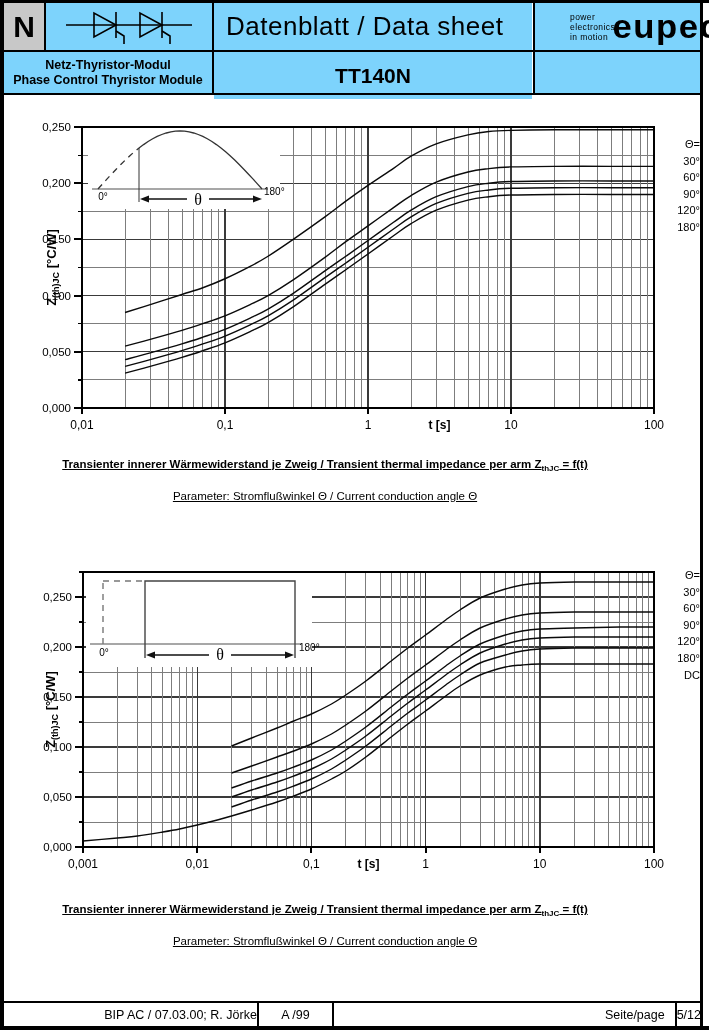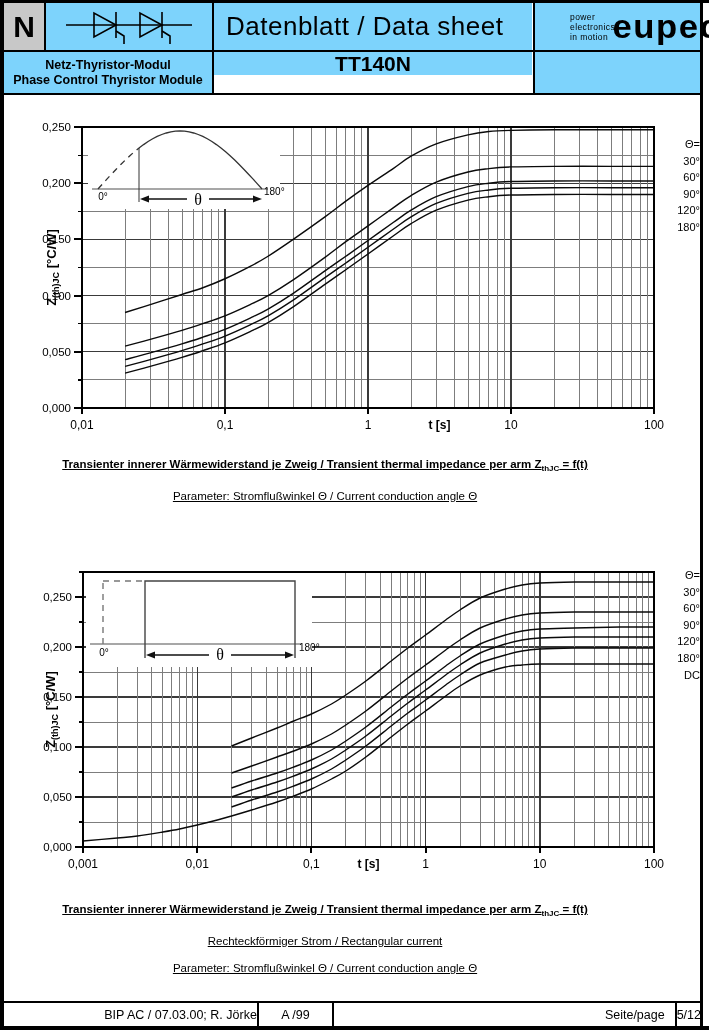--- a/index.html
+++ b/index.html
@@ -64,21 +64,21 @@
       <span>Datenblatt / Data sheet</span>
     </div>
     <div class="hcell brandcell" style="left:534px;top:3px;width:166px;height:47px;">
       <div class="tagline">power electronics in motion</div>
       <div class="brand">eupec</div>
     </div>
     <div class="hcell prodcell" style="left:4px;top:52px;width:208px;height:41px;">
       <div>Netz-Thyristor-Modul</div>
       <div>Phase Control Thyristor Module</div>
     </div>
-    <div class="hcell partcell" style="left:214px;top:52px;width:318px;height:23px;">
+    <div class="hcell partcell" style="left:214px;top:52px;width:318px;height:47px;">
       <span>TT140N</span>
     </div>
     <div class="hcell" style="left:534px;top:52px;width:166px;height:41px;"></div>
 
     <div class="hline" style="left:44px;top:3px;width:2px;height:47px;"></div>
     <div class="hline" style="left:212px;top:3px;width:2px;height:92px;"></div>
     <div class="hline" style="left:533px;top:3px;width:2px;height:92px;"></div>
     <div class="hline" style="left:4px;top:50px;width:697px;height:2px;"></div>
     <div class="hline" style="left:4px;top:93px;width:697px;height:2px;"></div>
   </div>
@@ -318,21 +318,20 @@
         <text x="700" y="57.2" fill="#000" font-family="&quot;Liberation Sans&quot;,sans-serif" font-size="11" text-anchor="end">60°</text>
         <text x="700" y="73.80000000000001" fill="#000" font-family="&quot;Liberation Sans&quot;,sans-serif" font-size="11" text-anchor="end">90°</text>
         <text x="700" y="90.4" fill="#000" font-family="&quot;Liberation Sans&quot;,sans-serif" font-size="11" text-anchor="end">120°</text>
         <text x="700" y="107" fill="#000" font-family="&quot;Liberation Sans&quot;,sans-serif" font-size="11" text-anchor="end">180°</text>
         <text x="700" y="123.60000000000001" fill="#000" font-family="&quot;Liberation Sans&quot;,sans-serif" font-size="11" text-anchor="end">DC</text>
       </g>
     </svg>
 
   <div class="caption" style="top:903px;">
     <p class="cbold"><span>Transienter innerer Wärmewiderstand je Zweig / Transient thermal impedance per arm Z</span><sub>thJC</sub><span> = f(t)</span></p>
-    <p>Rechteckförmiger Strom / Rectangular current</p>
     <p>Parameter: Stromflußwinkel Θ  / Current conduction angle Θ</p>
   </div>
 
   <div class="footer">
     <div class="fcell" style="width:264px;padding-left:10px;justify-content:flex-end;">
       <span>BIP AC / 07.03.00; R. Jörke</span>
     </div>
     <div class="fcell" style="width:78px;justify-content:center;">
       <span>A /99</span>
     </div>

